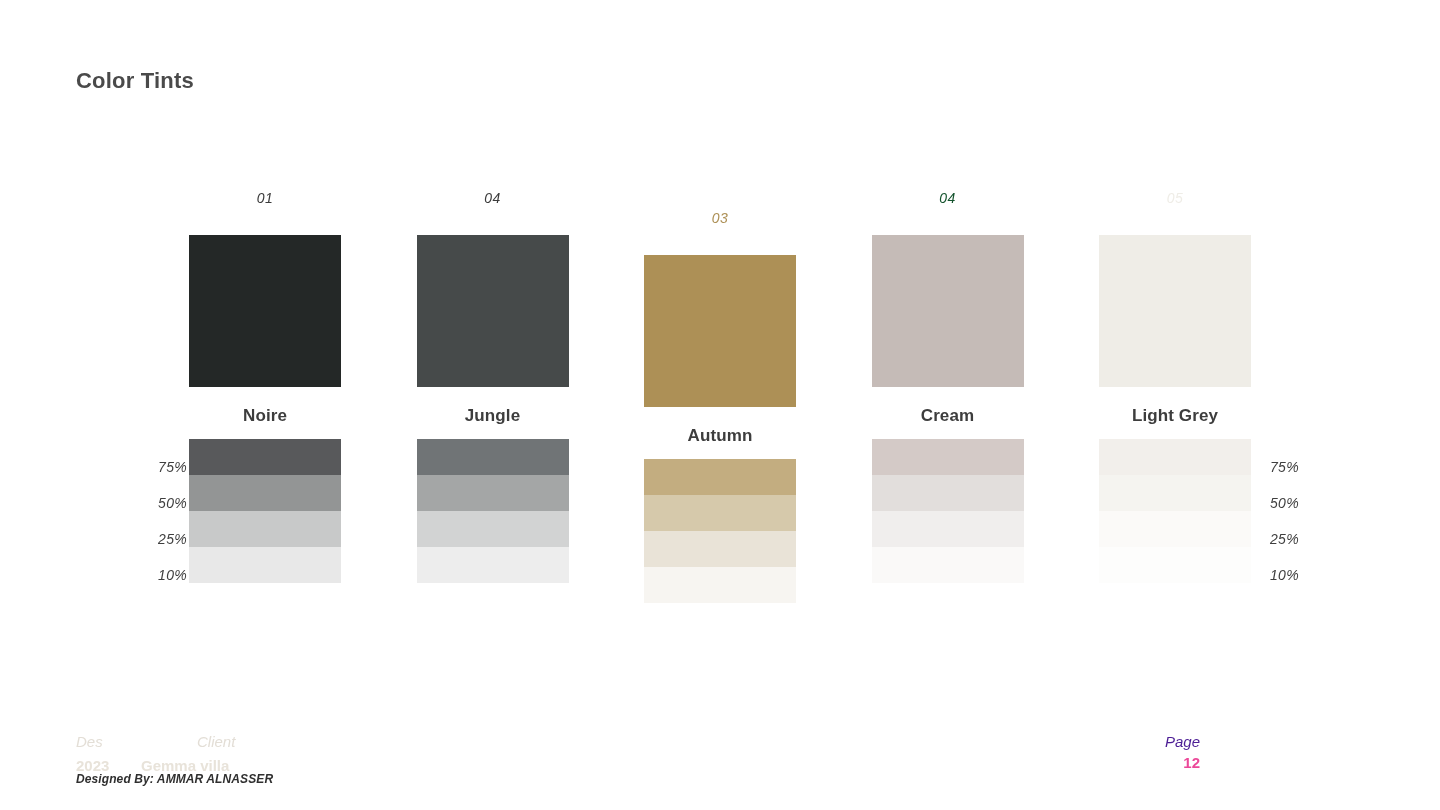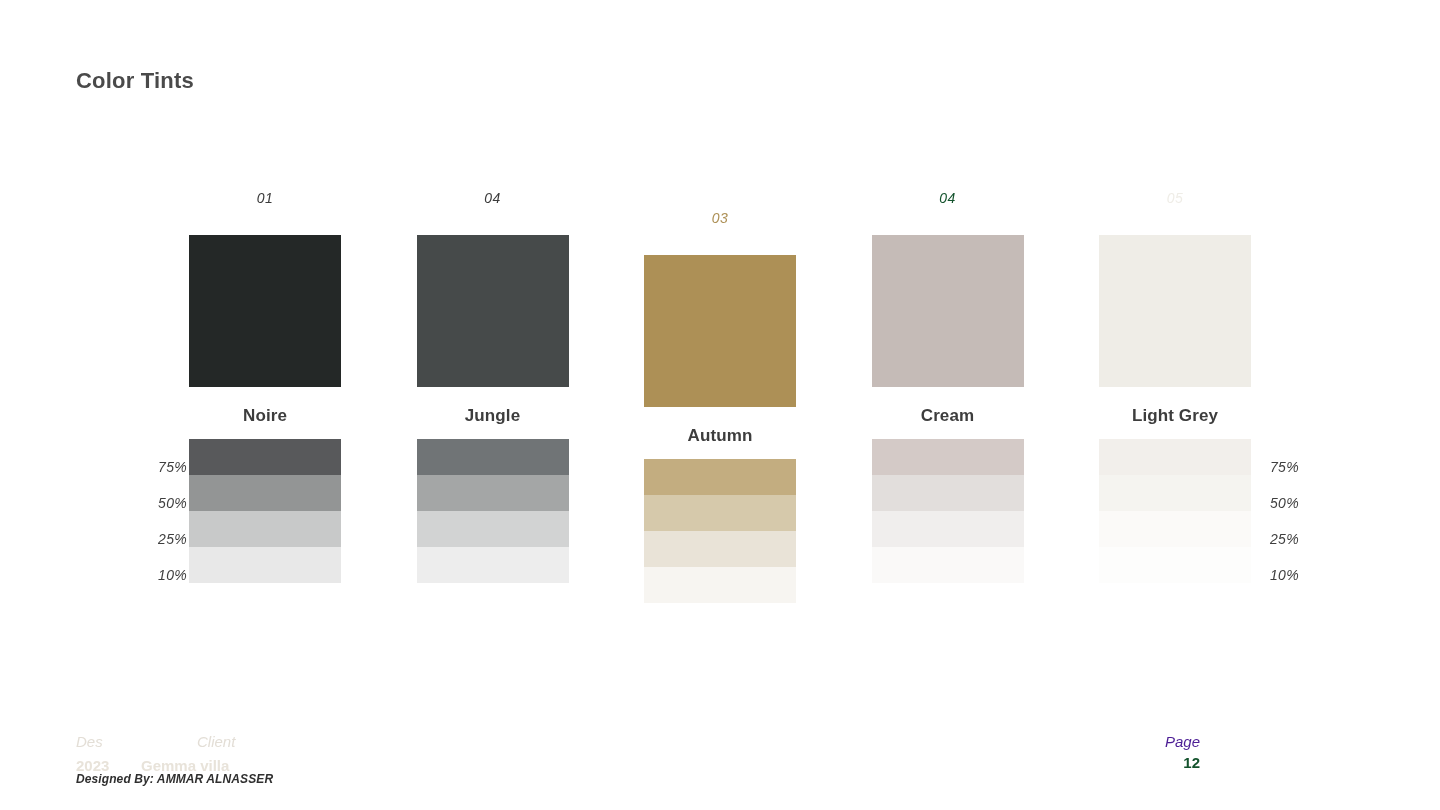--- a/index.html
+++ b/index.html
@@ -141,21 +141,21 @@
   }
   .footer-page .p-label {
     font-style: italic;
     font-size: 15px;
     color: #4c1d95;
     display: block;
   }
   .footer-page .p-value {
     font-weight: bold;
     font-size: 15px;
-    color: #14532d;
+    color: #ec4899;
     display: block;
     margin-top: 2px;
   }
 </style>
 </head>
 <body>
 
 <div class="page-title">Color Tints</div>
 
 <div class="palette" id="palette">

